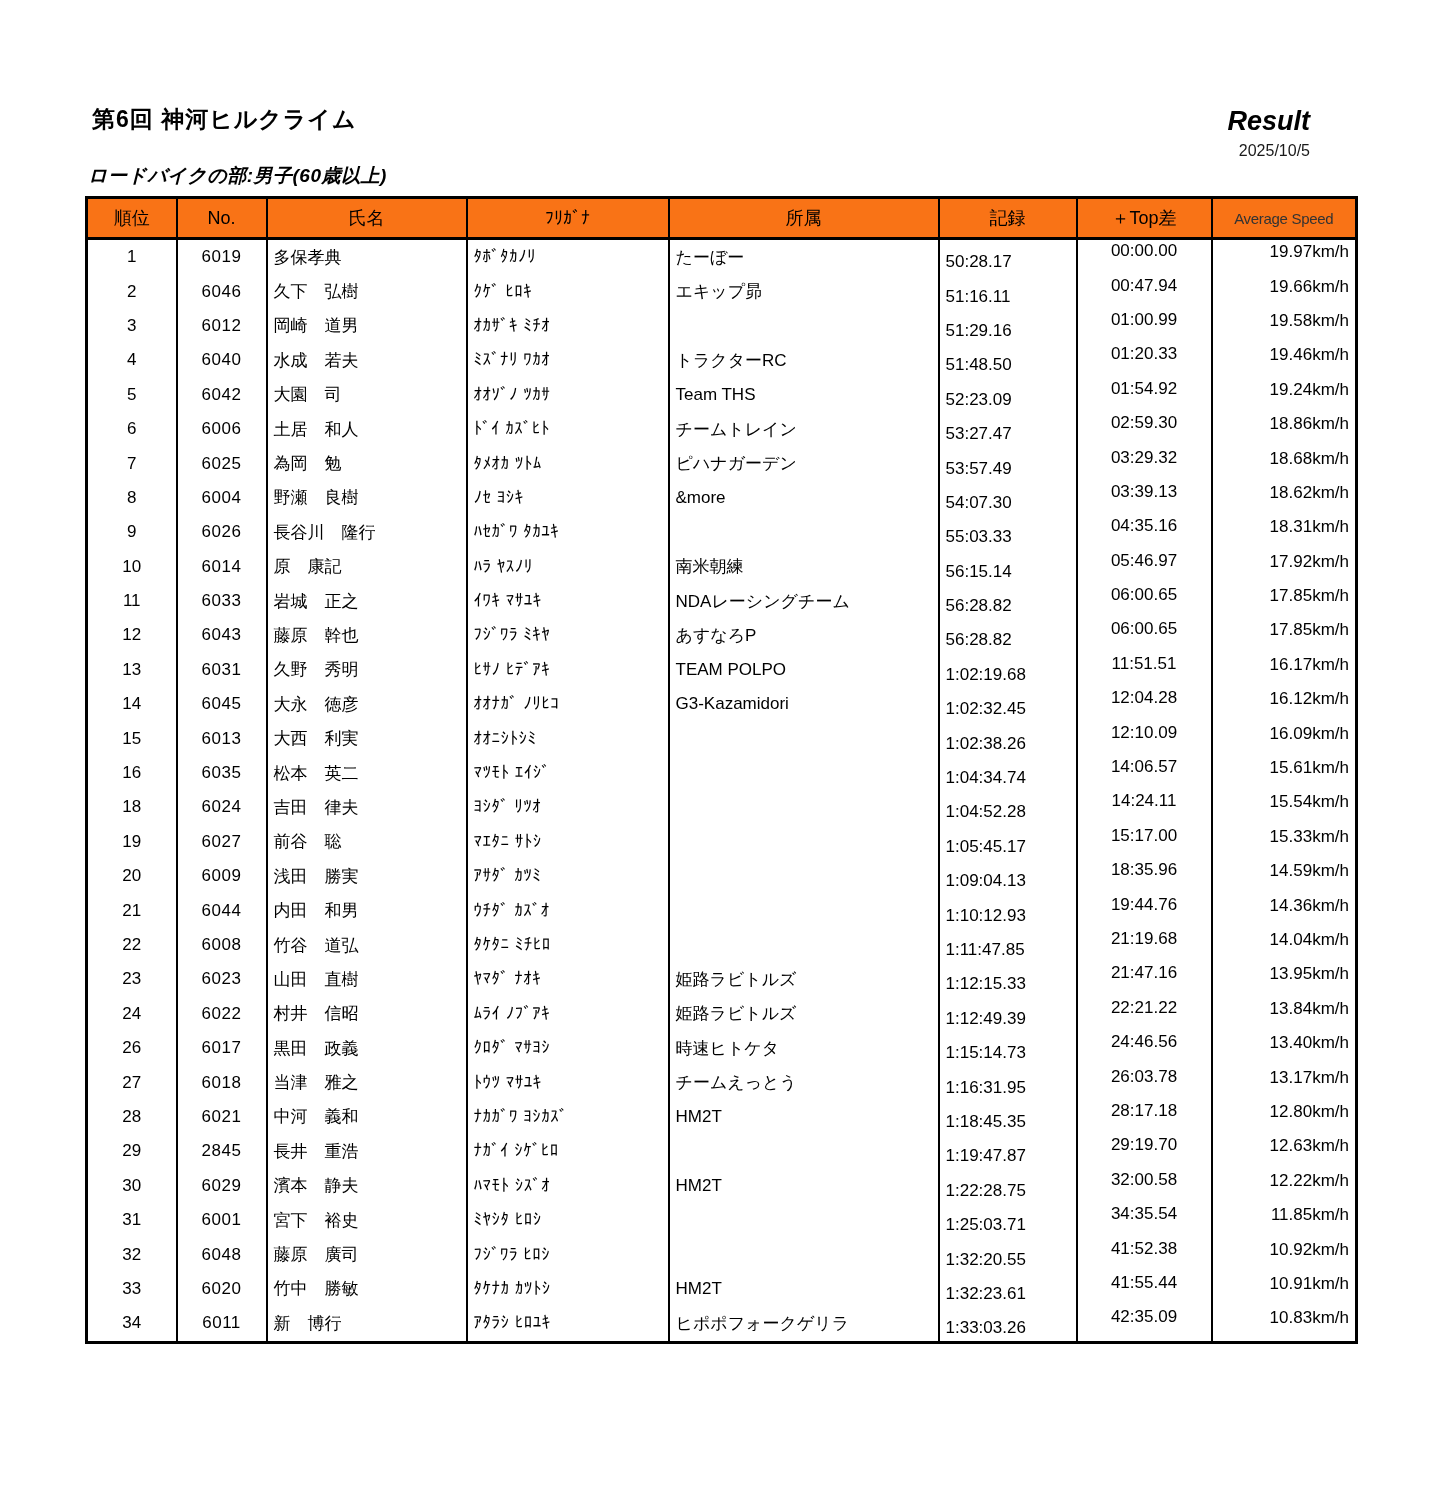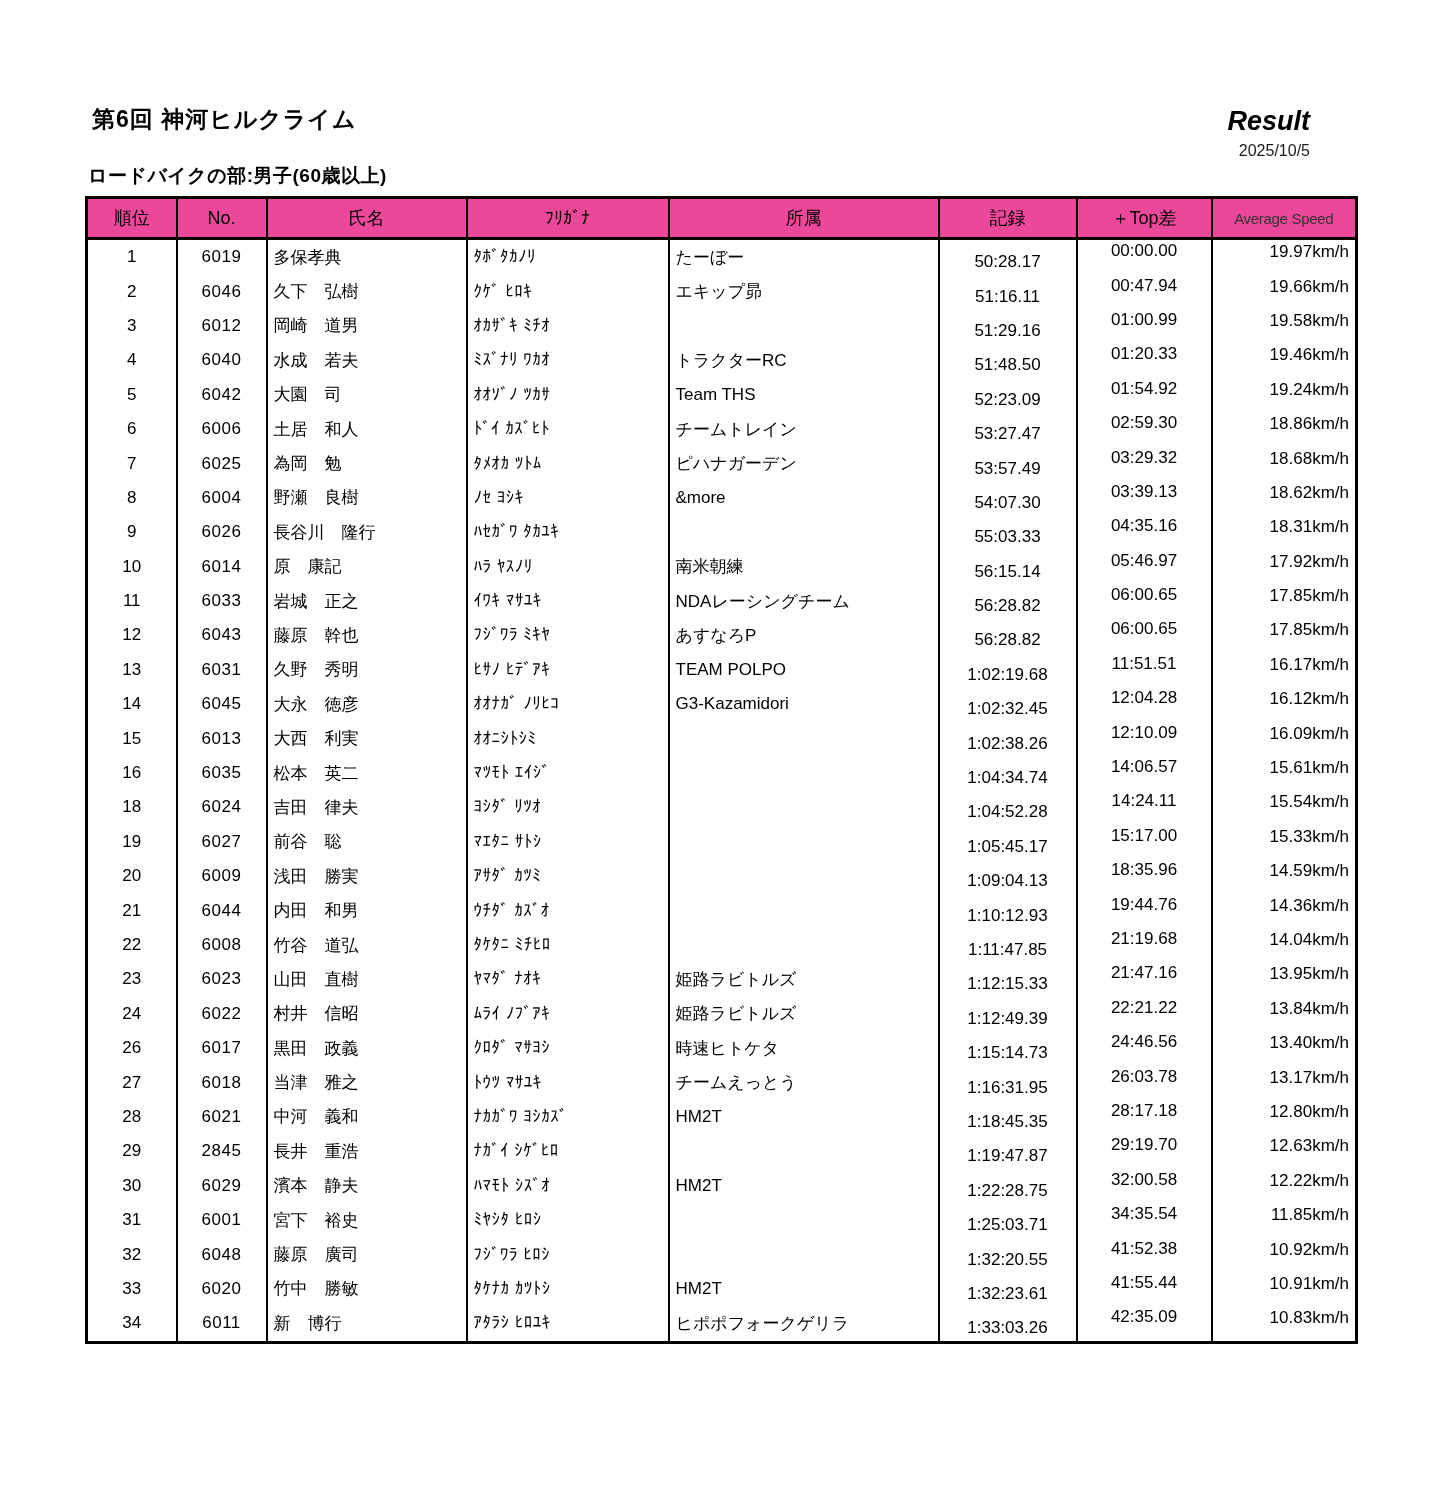--- a/index.html
+++ b/index.html
@@ -19,30 +19,30 @@
     position:absolute;right:130px;top:106px;text-align:right;
   }
   .result-label{
     font-size:27px;font-weight:bold;font-style:italic;letter-spacing:0px;
   }
   .result-date{
     font-size:16px;margin-top:5px;color:#1a1a1a;
   }
   .category{
     position:absolute;left:88px;top:163px;
-    font-size:19px;font-weight:bold;letter-spacing:0.5px;
+    font-size:19px;font-weight:bold;letter-spacing:0.5px;font-style:italic;
   }
   table.results{
     position:absolute;left:85px;top:196px;
     width:1270px;
     border-collapse:collapse;table-layout:fixed;
     border:3px solid #000;
   }
   table.results th{
-    background:#ec4899;
+    background:#f97316;
     border:2px solid #000;
     border-bottom:3px solid #000;
     height:38px;
     font-size:18px;font-weight:normal;
     text-align:center;vertical-align:middle;
     padding:0 2px;
     overflow:hidden;white-space:nowrap;
   }
   table.results th.h-speed{font-size:15px;color:#333;letter-spacing:-0.3px;}
   table.results td{
@@ -52,21 +52,21 @@
     font-size:17px;
     vertical-align:middle;
     padding:0 6px;
     overflow:hidden;white-space:nowrap;
   }
   td.c-rank{text-align:center;font-size:16px;}
   td.c-bib{text-align:center;font-size:16px;letter-spacing:0.5px;}
   td.c-name{text-align:left;font-size:18px;padding-left:9px;}
   td.c-furi{text-align:left;font-size:15px;padding-left:8px;letter-spacing:0.5px;}
   td.c-team{text-align:left;font-size:17px;padding-left:8px;margin-top:19px;}
-  td.c-time{text-align:center;font-size:17px;padding-right:7px;}
+  td.c-time{text-align:left;font-size:17px;padding-right:7px;}
   td.c-gap{text-align:center;font-size:17px;padding-right:7px;}
   td.c-speed{text-align:right;font-size:17px;padding-right:12px;}
   td.c-time span{position:relative;top:5px;display:inline-block;}
   td.c-gap span{position:relative;top:-6px;display:inline-block;}
   td.c-speed span{position:relative;top:-5px;display:inline-block;}
 </style>
 </head>
 <body>
 
 <div class="page">

